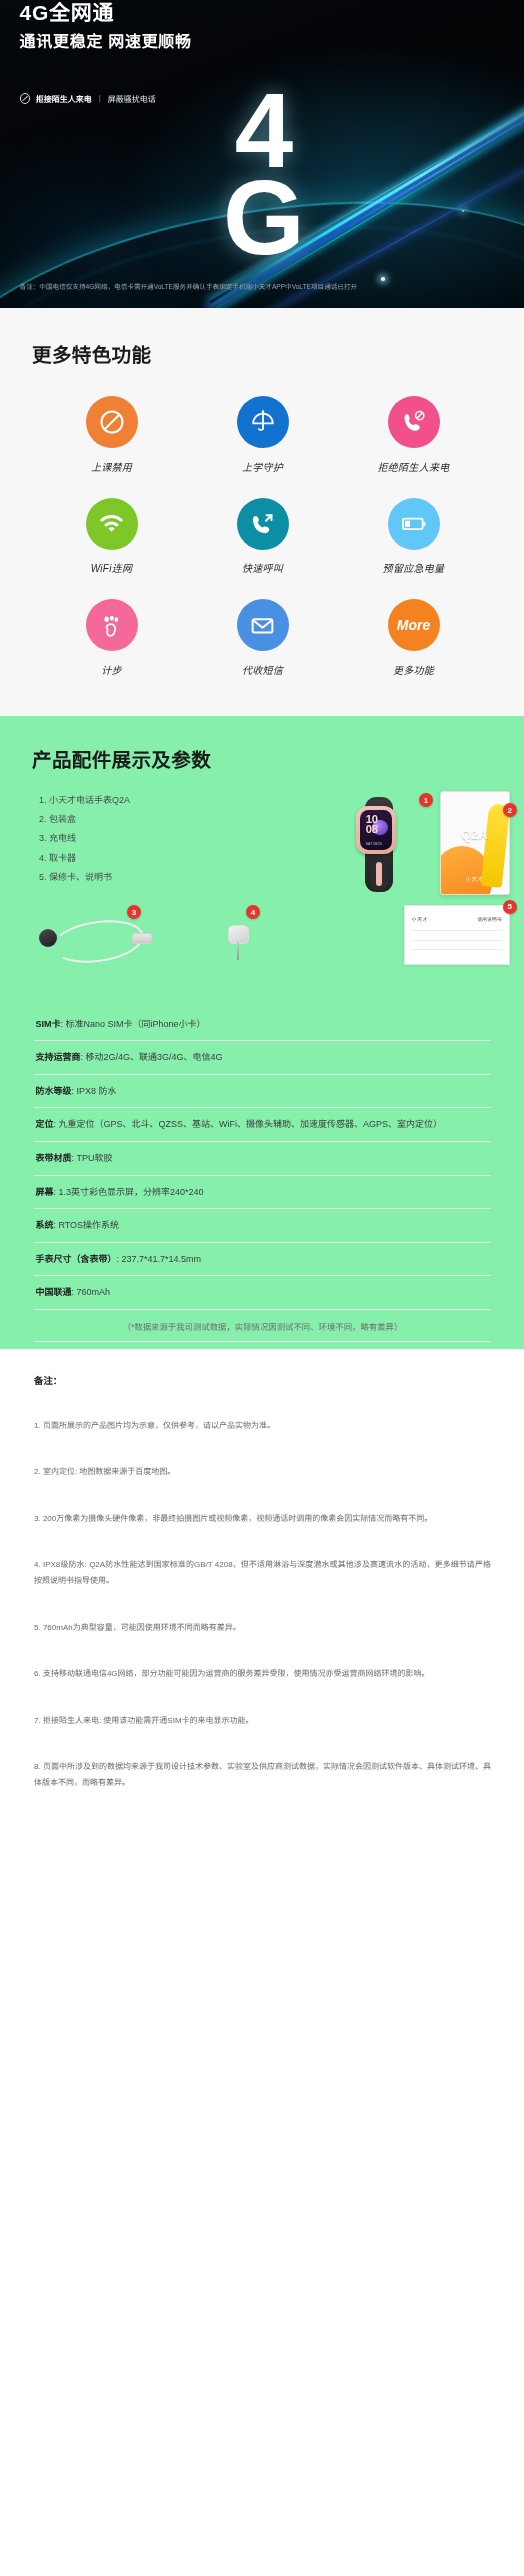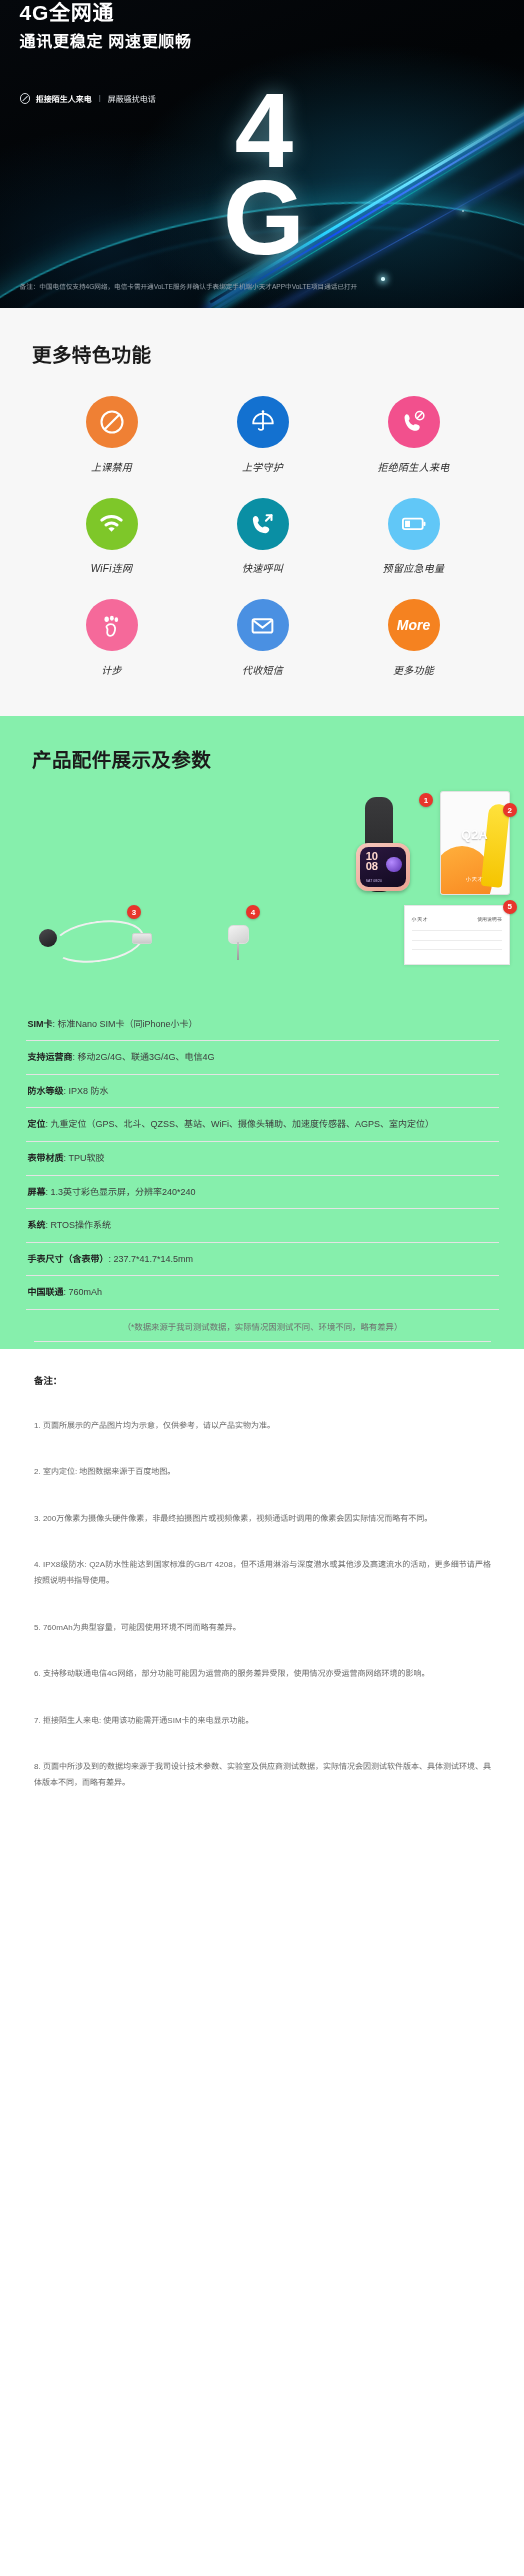--- a/index.html
+++ b/index.html
@@ -156,24 +156,23 @@
   }
   .watch-band-lo {
     position:absolute; left:31.5px; top:57px; width:18px; height:39px;
     background:#2b2b2d; border-radius:0 0 9.8px 9.8px;
   }
   .band-accent {
     position:absolute; left:38px; top:67px; width:6.3px; height:24px;
     background:#f0b6ab; border-radius:4.2px;
   }
   .watch-case {
-    position:absolute; left:18px; top:11.2px; width:54px; height:48px;
+    position:absolute; left:18px; top:11.2px; width:40px; height:48px;
     background:linear-gradient(150deg,#f6c7bb,#e9a392); border-radius:12px;
     box-shadow:0 1.4px 3.5px rgba(0,0,0,.25);
-    margin-top:37px;
   }
   .watch-screen {
     position:absolute; left:4.2px; top:4.2px; right:4.2px; bottom:4.2px;
     background:linear-gradient(160deg,#2b1840,#120a20); border-radius:8.4px;
     overflow:hidden;
   }
   .wt-time { position:absolute; left:5.6px; top:3.5px; font-size:11.2px; font-weight:700;
              color:#ffd9cf; line-height:.95; letter-spacing:-0.3px; }
   .wt-date { position:absolute; left:5.6px; bottom:3.5px; font-size:3.5px; color:#c8b6e8; }
   .wt-orb { position:absolute; right:4.2px; top:9.8px; width:15.4px; height:15.4px; border-radius:50%;
@@ -232,21 +231,21 @@
   .manual {
     position:absolute; right:15.4px; top:5.6px; width:106px; height:60px;
     background:#fff; border:0.7px solid #e6e6e6; box-shadow:0 0.7px 3.5px rgba(0,0,0,.1);
     overflow:hidden;
   }
   .manual-l { position:absolute; left:7px; top:8.4px; font-size:4.9px; color:#5b5b5b; letter-spacing:0.7px; }
   .manual-r { position:absolute; right:7px; top:8.4px; font-size:4.9px; color:#5b5b5b; }
   .manual-line { position:absolute; left:7px; right:7px; height:0.7px; background:#ececec; }
 
   
-  .spec-wrap { margin:28px 26px 0; }
+  .spec-wrap { margin:28px 34px 0; }
   .spec-row {
     border-bottom:0.7px solid #e4e4e4; padding:9px 1.4px;
     font-size:9px; line-height:1.62; color:#3d3d3d;
   }
   .spec-row:first-child { border-top:none; }
   .spec-key { font-weight:700; color:#222; }
   .spec-note {
     margin:0 34px; padding:9.8px 1.4px 9px; text-align:center;
     font-size:8.4px; color:#6e6e6e; border-bottom:0.7px solid #e4e4e4;
   }
@@ -398,20 +397,27 @@
 
   </div>
 </section>
 
 <section class="sec-specs">
   <h2 class="sec-title">产品配件展示及参数</h2>
 
   <div class="acc-area">
 
     <div class="acc-row-top">
+      <ol class="acc-list">
+        <li style="list-style:none">1. 小天才电话手表Q2A</li>
+        <li style="list-style:none">2. 包装盒</li>
+        <li style="list-style:none">3. 充电线</li>
+        <li style="list-style:none">4. 取卡器</li>
+        <li style="list-style:none">5. 保修卡、说明书</li>
+      </ol>
 
       <div class="watch">
         <div class="watch-band"></div>
         <div class="watch-band-lo"></div>
         <div class="band-accent"></div>
         <div class="watch-case">
           <div class="watch-screen">
             <div class="wt-orb"></div>
             <div class="wt-time">10<br>08</div>
             <div class="wt-date">SAT 08/20</div>

